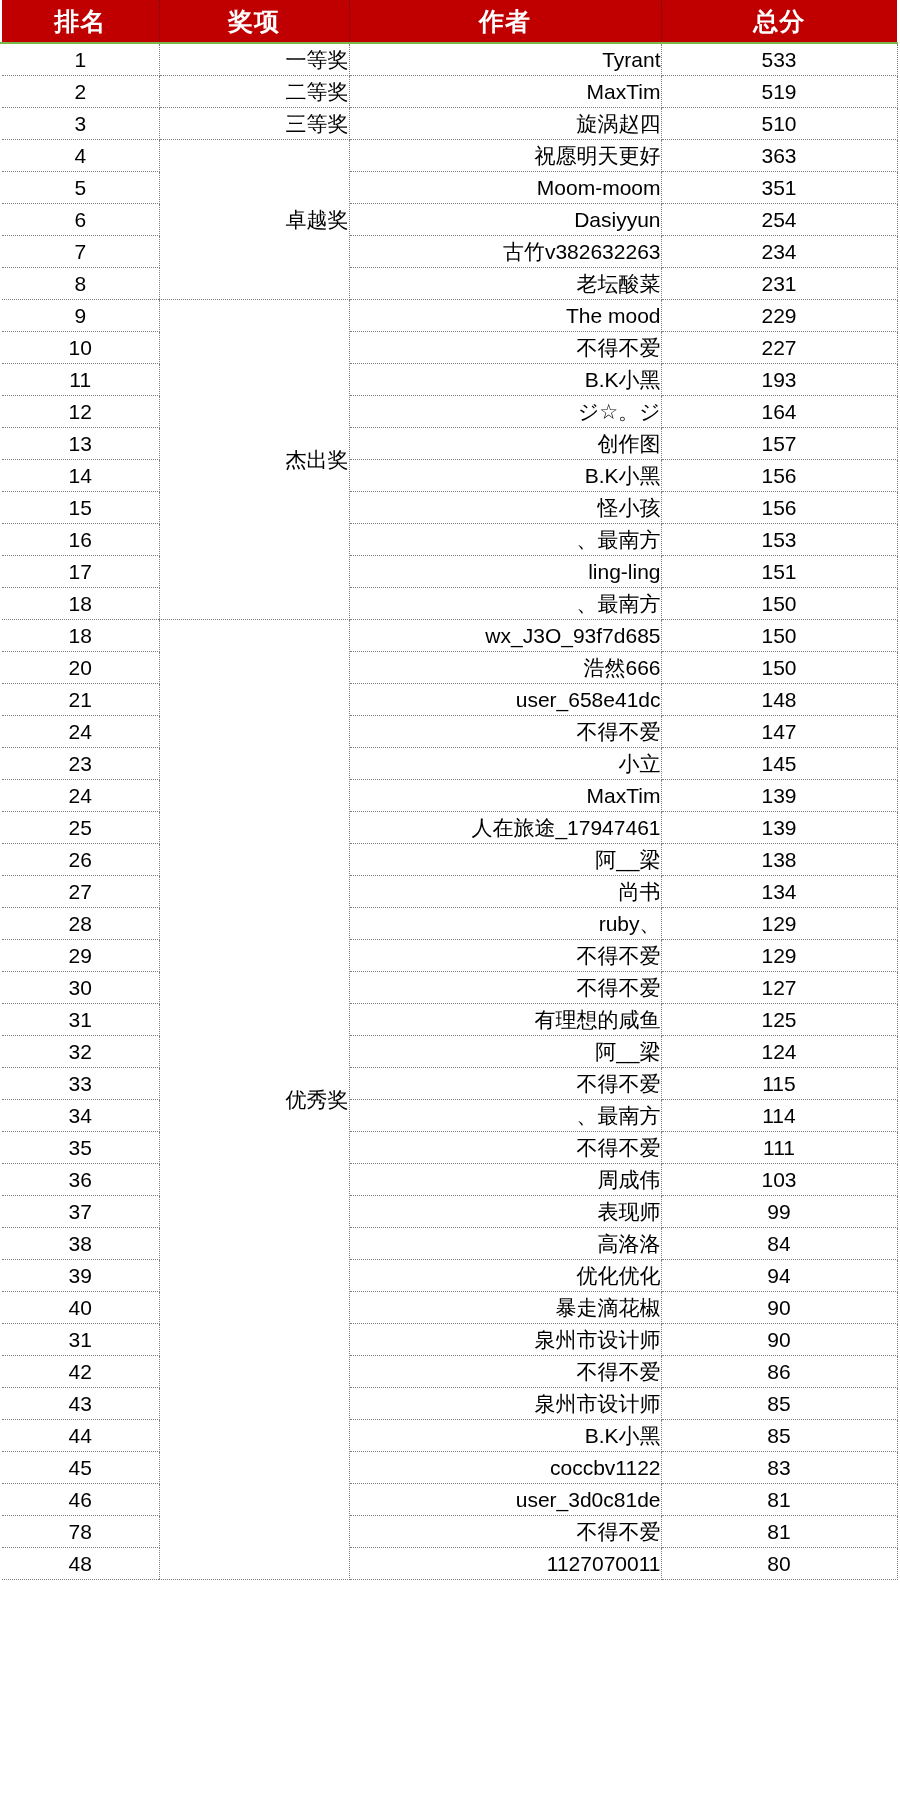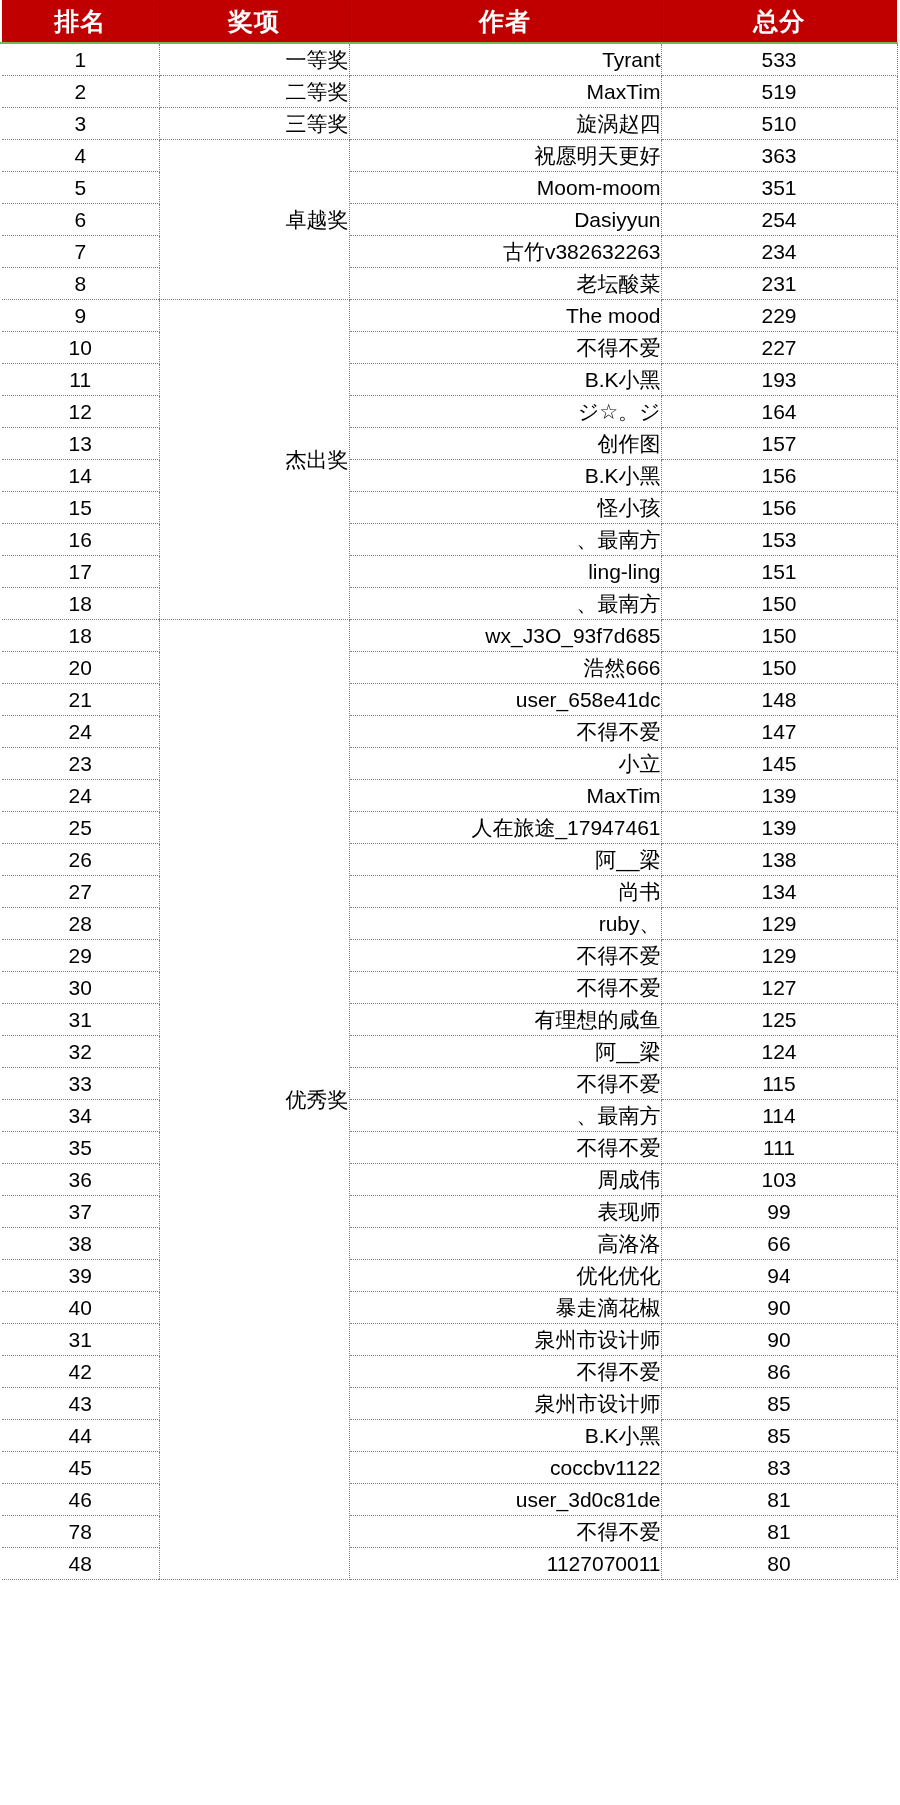--- a/index.html
+++ b/index.html
@@ -300,21 +300,21 @@
           <td class="cell-score">103</td>
         </tr>
         <tr>
           <td class="cell-rank">37</td>
           <td class="cell-author">表现师</td>
           <td class="cell-score">99</td>
         </tr>
         <tr>
           <td class="cell-rank">38</td>
           <td class="cell-author">高洛洛</td>
-          <td class="cell-score">66</td>
+          <td class="cell-score">84</td>
         </tr>
         <tr>
           <td class="cell-rank">39</td>
           <td class="cell-author">优化优化</td>
           <td class="cell-score">94</td>
         </tr>
         <tr>
           <td class="cell-rank">40</td>
           <td class="cell-author">暴走滴花椒</td>
           <td class="cell-score">90</td>

